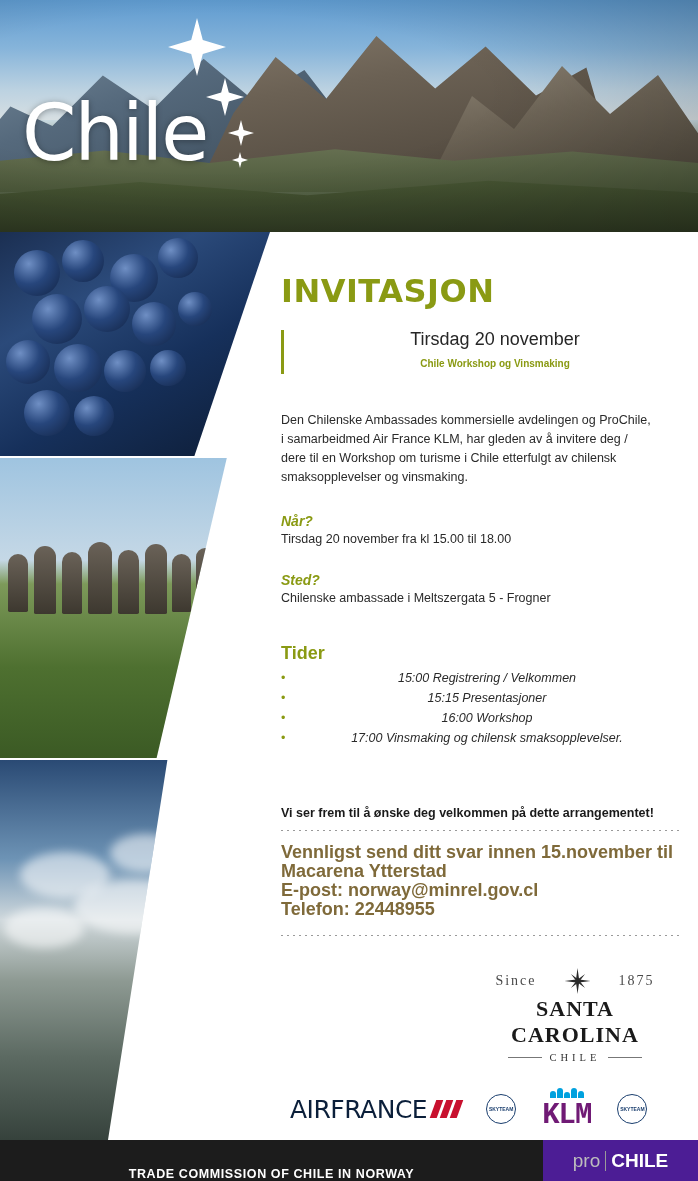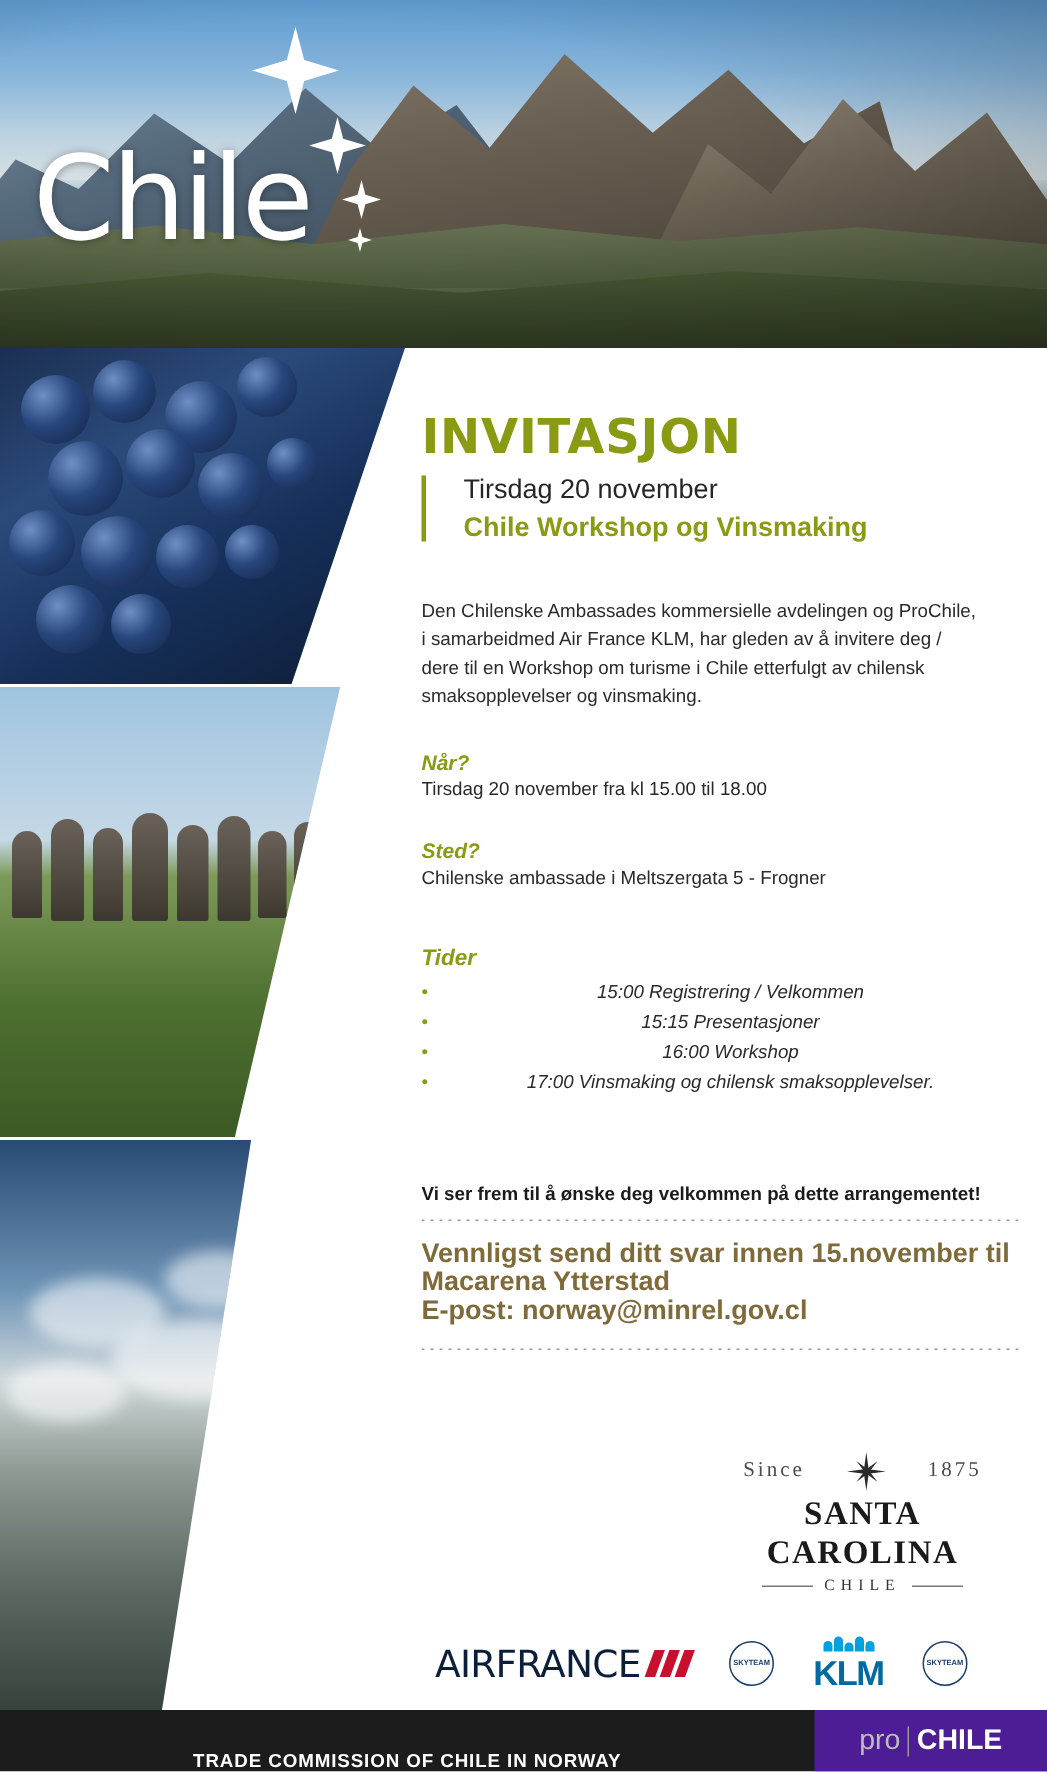--- a/index.html
+++ b/index.html
@@ -97,36 +97,36 @@
 
   
   .content {
     position:absolute; left:281px; top:272px; width:400px;
   }
   .title {
     font-family:"DejaVu Sans", sans-serif;
     font-size:32px; font-weight:bold; color:#8a9a13; letter-spacing:.5px;
   }
   .subhead-wrap {
-    margin-top:4px; padding-left:28px; position:relative;
+    margin-top:17px; padding-left:28px; position:relative;text-align:center;
   }
   .subhead-wrap:before {
     content:""; position:absolute; left:0; top:3px; width:3px; height:44px; background:#8a9a13;
   }
   .sub1 { font-size:18px; color:#262626; line-height:24px; }
-  .sub2 { font-size:18px; font-weight:bold; color:#8a9a13; line-height:22px; margin-top:2px; }
+  .sub2 { font-size:10px; font-weight:bold; color:#8a9a13; line-height:22px; margin-top:2px; }
 
   .body-text {
     margin-top:36px; font-size:12.5px; line-height:19px; color:#2a2a2a; width:372px;
   }
 
   .q-label { margin-top:26px; font-size:14px; font-weight:bold; font-style:italic; color:#8a9a13; }
   .q-value { margin-top:3px; font-size:12.5px; color:#2a2a2a; }
 
-  .tider-label { margin-top:38px; font-size:15px; font-weight:bold; font-style:italic; color:#8a9a13; }
+  .tider-label { margin-top:38px; font-size:18px; font-weight:bold; color:#8a9a13; }
   .tider-list { margin-top:4px; list-style:none; }
   .tider-list li {
     font-size:12.5px; font-style:italic; color:#2a2a2a; line-height:20px;
     padding-left:12px; position:relative;text-align:center;
   }
   .tider-list li:before {
     content:"•"; position:absolute; left:0; color:#8a9a13; font-style:normal;
   }
 
   .welcome {
@@ -194,21 +194,21 @@
   .klm {
     display:flex; flex-direction:column; align-items:center; gap:1px;
   }
   .klm .crown {
     width:34px; height:11px; position:relative;
   }
   .klm .crown i {
     position:absolute; bottom:0; width:6px; background:#00a1de; border-radius:3px 3px 0 0;
   }
   .klm .word {
-    font-family:Liberation Sans, sans-serif; font-size:23px; font-weight:bold; color:#0369a1; letter-spacing:-1px;
+    font-family:Liberation Mono, monospace; font-size:29px; font-weight:bold; color:#701a75; letter-spacing:-1px;
   }
 
   
   .footer {
     position:absolute; left:0; top:1140px; width:698px; height:41px;
     background:#1c1c1c; display:flex; align-items:flex-end;
   }
   .footer .ft-text {
     flex:1; text-align:center; color:#ffffff; font-size:12.5px; font-weight:bold; letter-spacing:.6px;
   }
@@ -305,20 +305,21 @@
     <li>16:00 Workshop</li>
     <li>17:00 Vinsmaking og chilensk smaksopplevelser.</li>
   </ul>
 
   <div class="welcome">Vi ser frem til å ønske deg velkommen på dette arrangementet!</div>
   <div class="dots"></div>
 
   <div class="rsvp">
     <div>Vennligst send ditt svar innen 15.november til Macarena Ytterstad</div>
     <div>E-post: norway@minrel.gov.cl</div>
+    <div>Telefon: 22448955</div>
   </div>
 
   <div class="dots2"></div>
 </div>
 
 <div class="santa">
   <div class="since">
     <span>Since</span>
     <span class="burst"></span>
     <span>1875</span>

